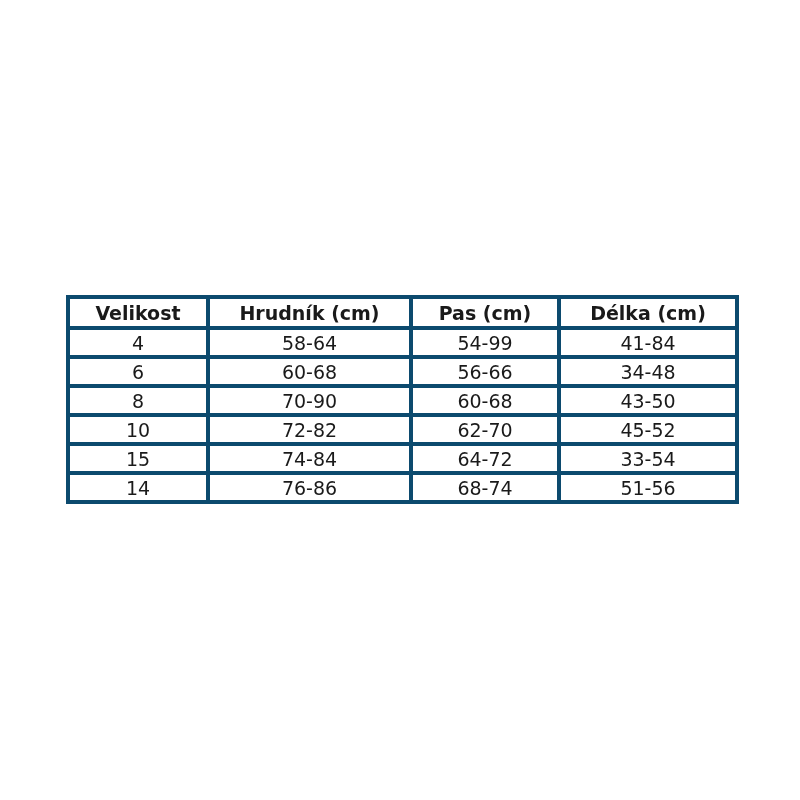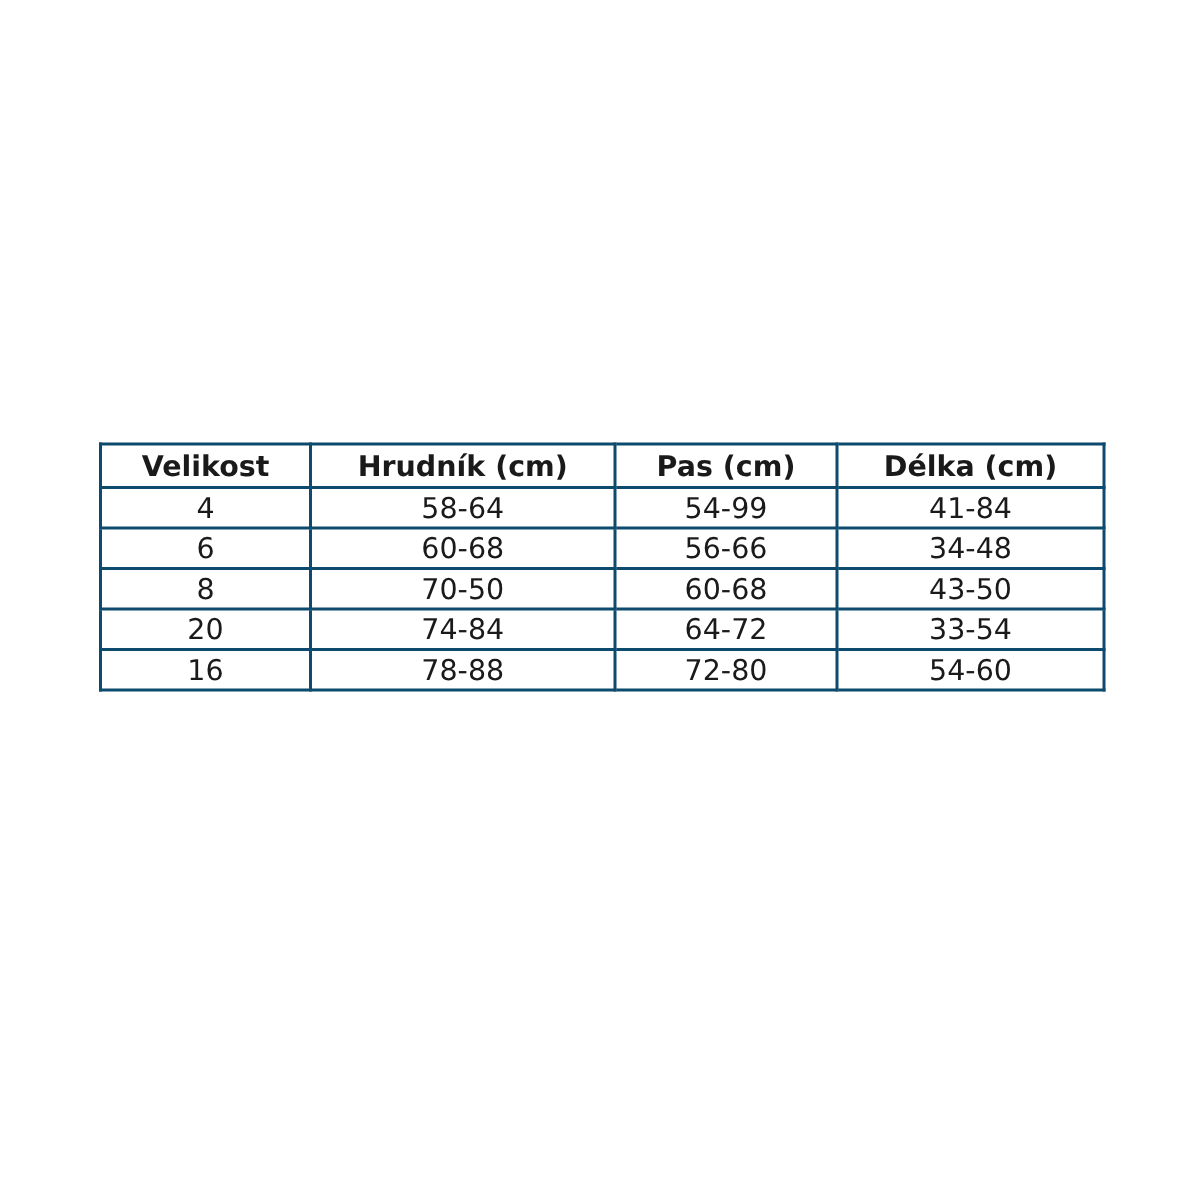--- a/index.html
+++ b/index.html
@@ -18,21 +18,21 @@
   .size-table {
     position: absolute;
     left: 66px;
     top: 295px;
     border-collapse: collapse;
     table-layout: fixed;
     background: #ffffff;
   }
   .size-table th,
   .size-table td {
-    border: 2px solid #0c4a6e;
+    border: 4px solid #0c4a6e;
     text-align: center;
     vertical-align: middle;
     padding: 0;
     white-space: nowrap;
     overflow: hidden;
   }
   .size-table th {
     font-size: 19px;
     font-weight: bold;
     height: 27px;
@@ -73,30 +73,36 @@
       <td>41-84</td>
     </tr>
     <tr>
       <td>6</td>
       <td>60-68</td>
       <td>56-66</td>
       <td>34-48</td>
     </tr>
     <tr>
       <td>8</td>
-      <td>70-50</td>
+      <td>70-90</td>
       <td>60-68</td>
       <td>43-50</td>
     </tr>
     <tr>
-      <td>20</td>
+      <td>10</td>
+      <td>72-82</td>
+      <td>62-70</td>
+      <td>45-52</td>
+    </tr>
+    <tr>
+      <td>15</td>
       <td>74-84</td>
       <td>64-72</td>
       <td>33-54</td>
     </tr>
     <tr>
-      <td>16</td>
-      <td>78-88</td>
-      <td>72-80</td>
-      <td>54-60</td>
+      <td>14</td>
+      <td>76-86</td>
+      <td>68-74</td>
+      <td>51-56</td>
     </tr>
   </tbody>
 </table>
 
 </body></html>

